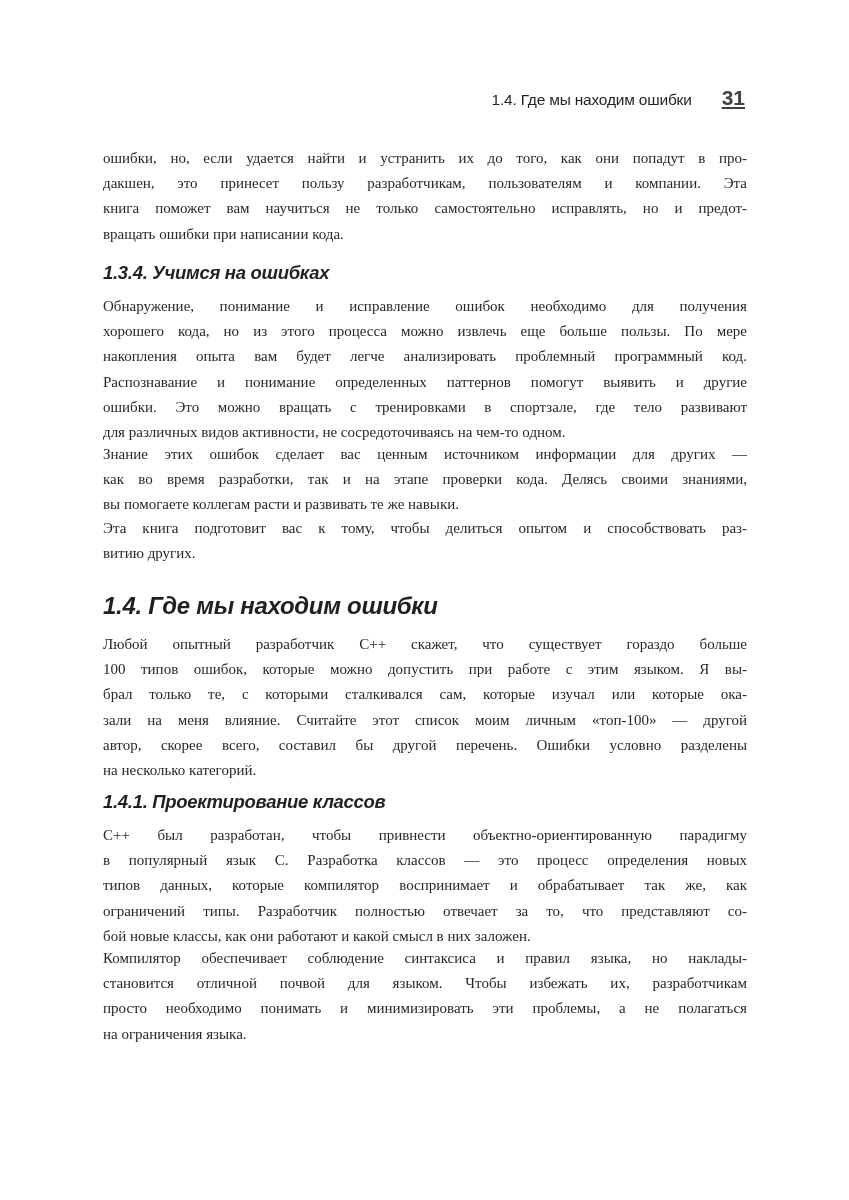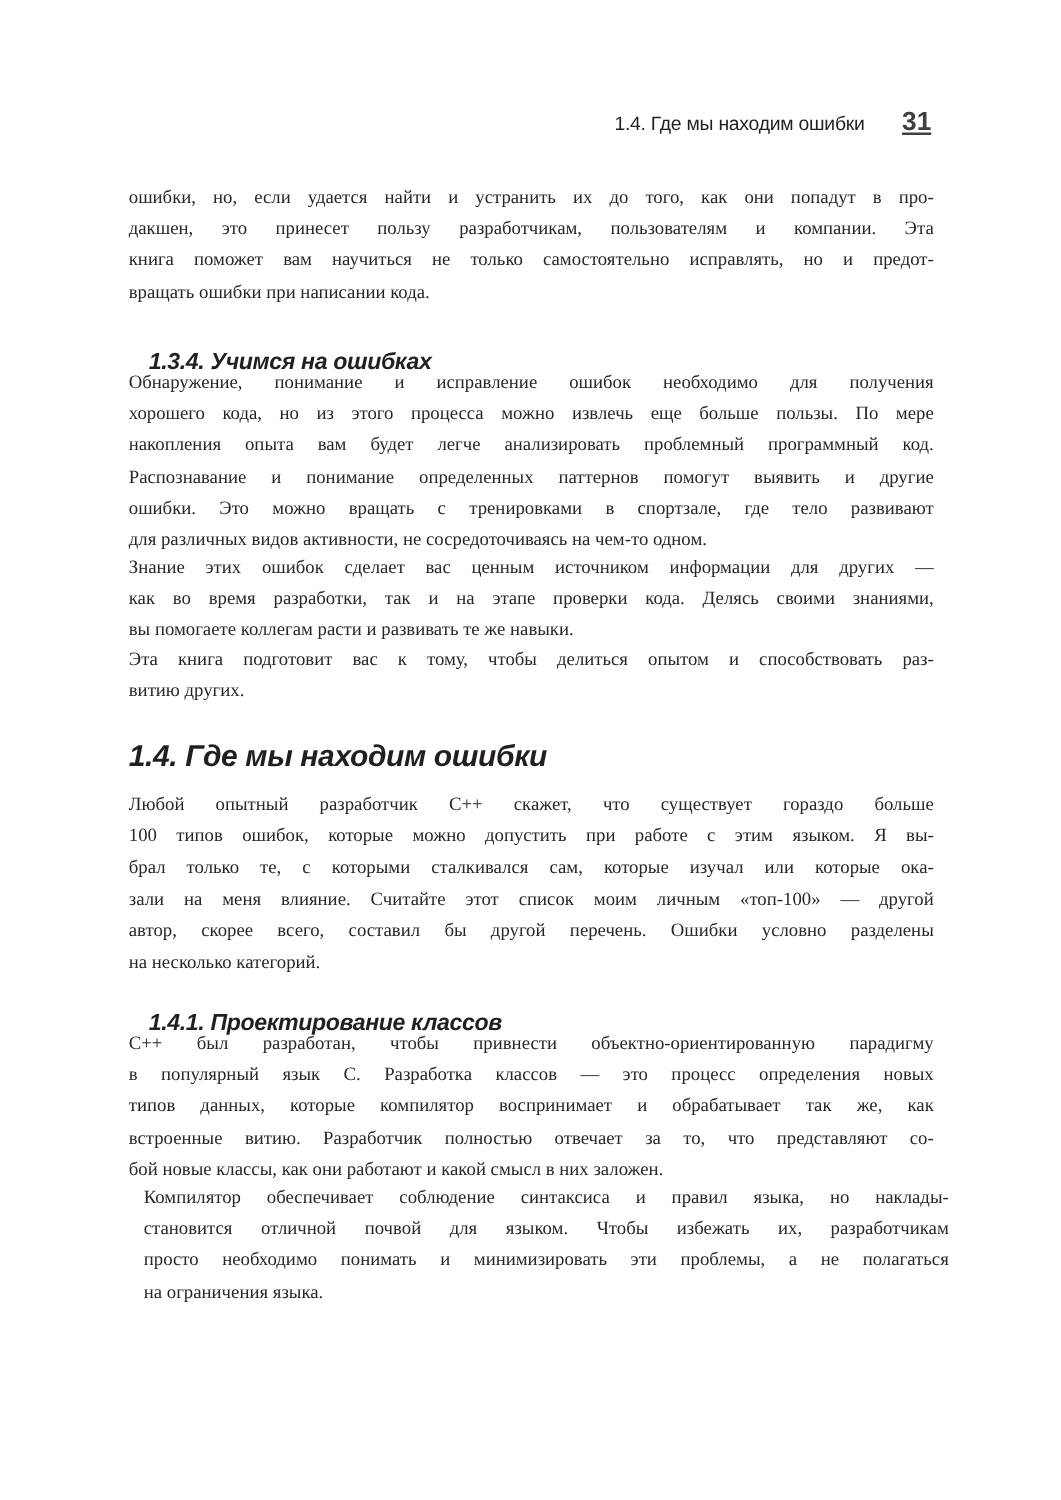--- a/index.html
+++ b/index.html
@@ -56,41 +56,41 @@
     .para .ln.last {
       text-align-last: left;
     }
     .h3 {
       font-family: "Liberation Sans", sans-serif;
       font-weight: bold;
       font-style: italic;
       font-size: 18.5px;
       letter-spacing: -0.3px;
       color: #231f20;
-      margin: 16px;
+      margin: 0;
     }
     .h2 {
       font-family: "Liberation Sans", sans-serif;
       font-weight: bold;
       font-style: italic;
       font-size: 24px;
       letter-spacing: -0.3px;
       color: #231f20;
       margin: 0;
     }
     #p1 { position: absolute; top: 0; left: 0; width: 644px; }
     #h-134 { position: absolute; top: 116px; left: 0; }
     #p2 { position: absolute; top: 148px; left: 0; width: 644px; }
     #p3 { position: absolute; top: 296px; left: 0; width: 644px; }
     #p4 { position: absolute; top: 370px; left: 0; width: 644px; }
     #h-14 { position: absolute; top: 446px; left: 0; }
     #p5 { position: absolute; top: 486px; left: 0; width: 644px; }
     #h-141 { position: absolute; top: 645px; left: 0; }
     #p6 { position: absolute; top: 677px; left: 0; width: 644px; }
-    #p7 { position: absolute; top: 800px; left: 12px; width: 644px; }
+    #p7 { position: absolute; top: 800px; left: 0; width: 644px; }
   </style>
 </head>
 <body>
 
 <header class="running-head">
   <span class="rh-title">1.4. Где мы находим ошибки</span>
   <span class="rh-page">31</span>
 </header>
 
 <main class="content">
@@ -134,21 +134,21 @@
     <span class="ln">автор, скорее всего, составил бы другой перечень. Ошибки условно разделены</span>
     <span class="ln last">на несколько категорий.</span>
   </div>
 
   <h3 id="h-141" class="h3">1.4.1. Проектирование классов</h3>
 
   <div id="p6" class="para">
     <span class="ln">C++ был разработан, чтобы привнести объектно-ориентированную парадигму</span>
     <span class="ln">в популярный язык C. Разработка классов — это процесс определения новых</span>
     <span class="ln">типов данных, которые компилятор воспринимает и обрабатывает так же, как</span>
-    <span class="ln">встроенные витию. Разработчик полностью отвечает за то, что представляют со-</span>
+    <span class="ln">ограничений типы. Разработчик полностью отвечает за то, что представляют со-</span>
     <span class="ln last">бой новые классы, как они работают и какой смысл в них заложен.</span>
   </div>
 
   <div id="p7" class="para">
     <span class="ln">Компилятор обеспечивает соблюдение синтаксиса и правил языка, но наклады-</span>
     <span class="ln">становится отличной почвой для языком. Чтобы избежать их, разработчикам</span>
     <span class="ln">просто необходимо понимать и минимизировать эти проблемы, а не полагаться</span>
     <span class="ln last">на ограничения языка.</span>
   </div>
 

